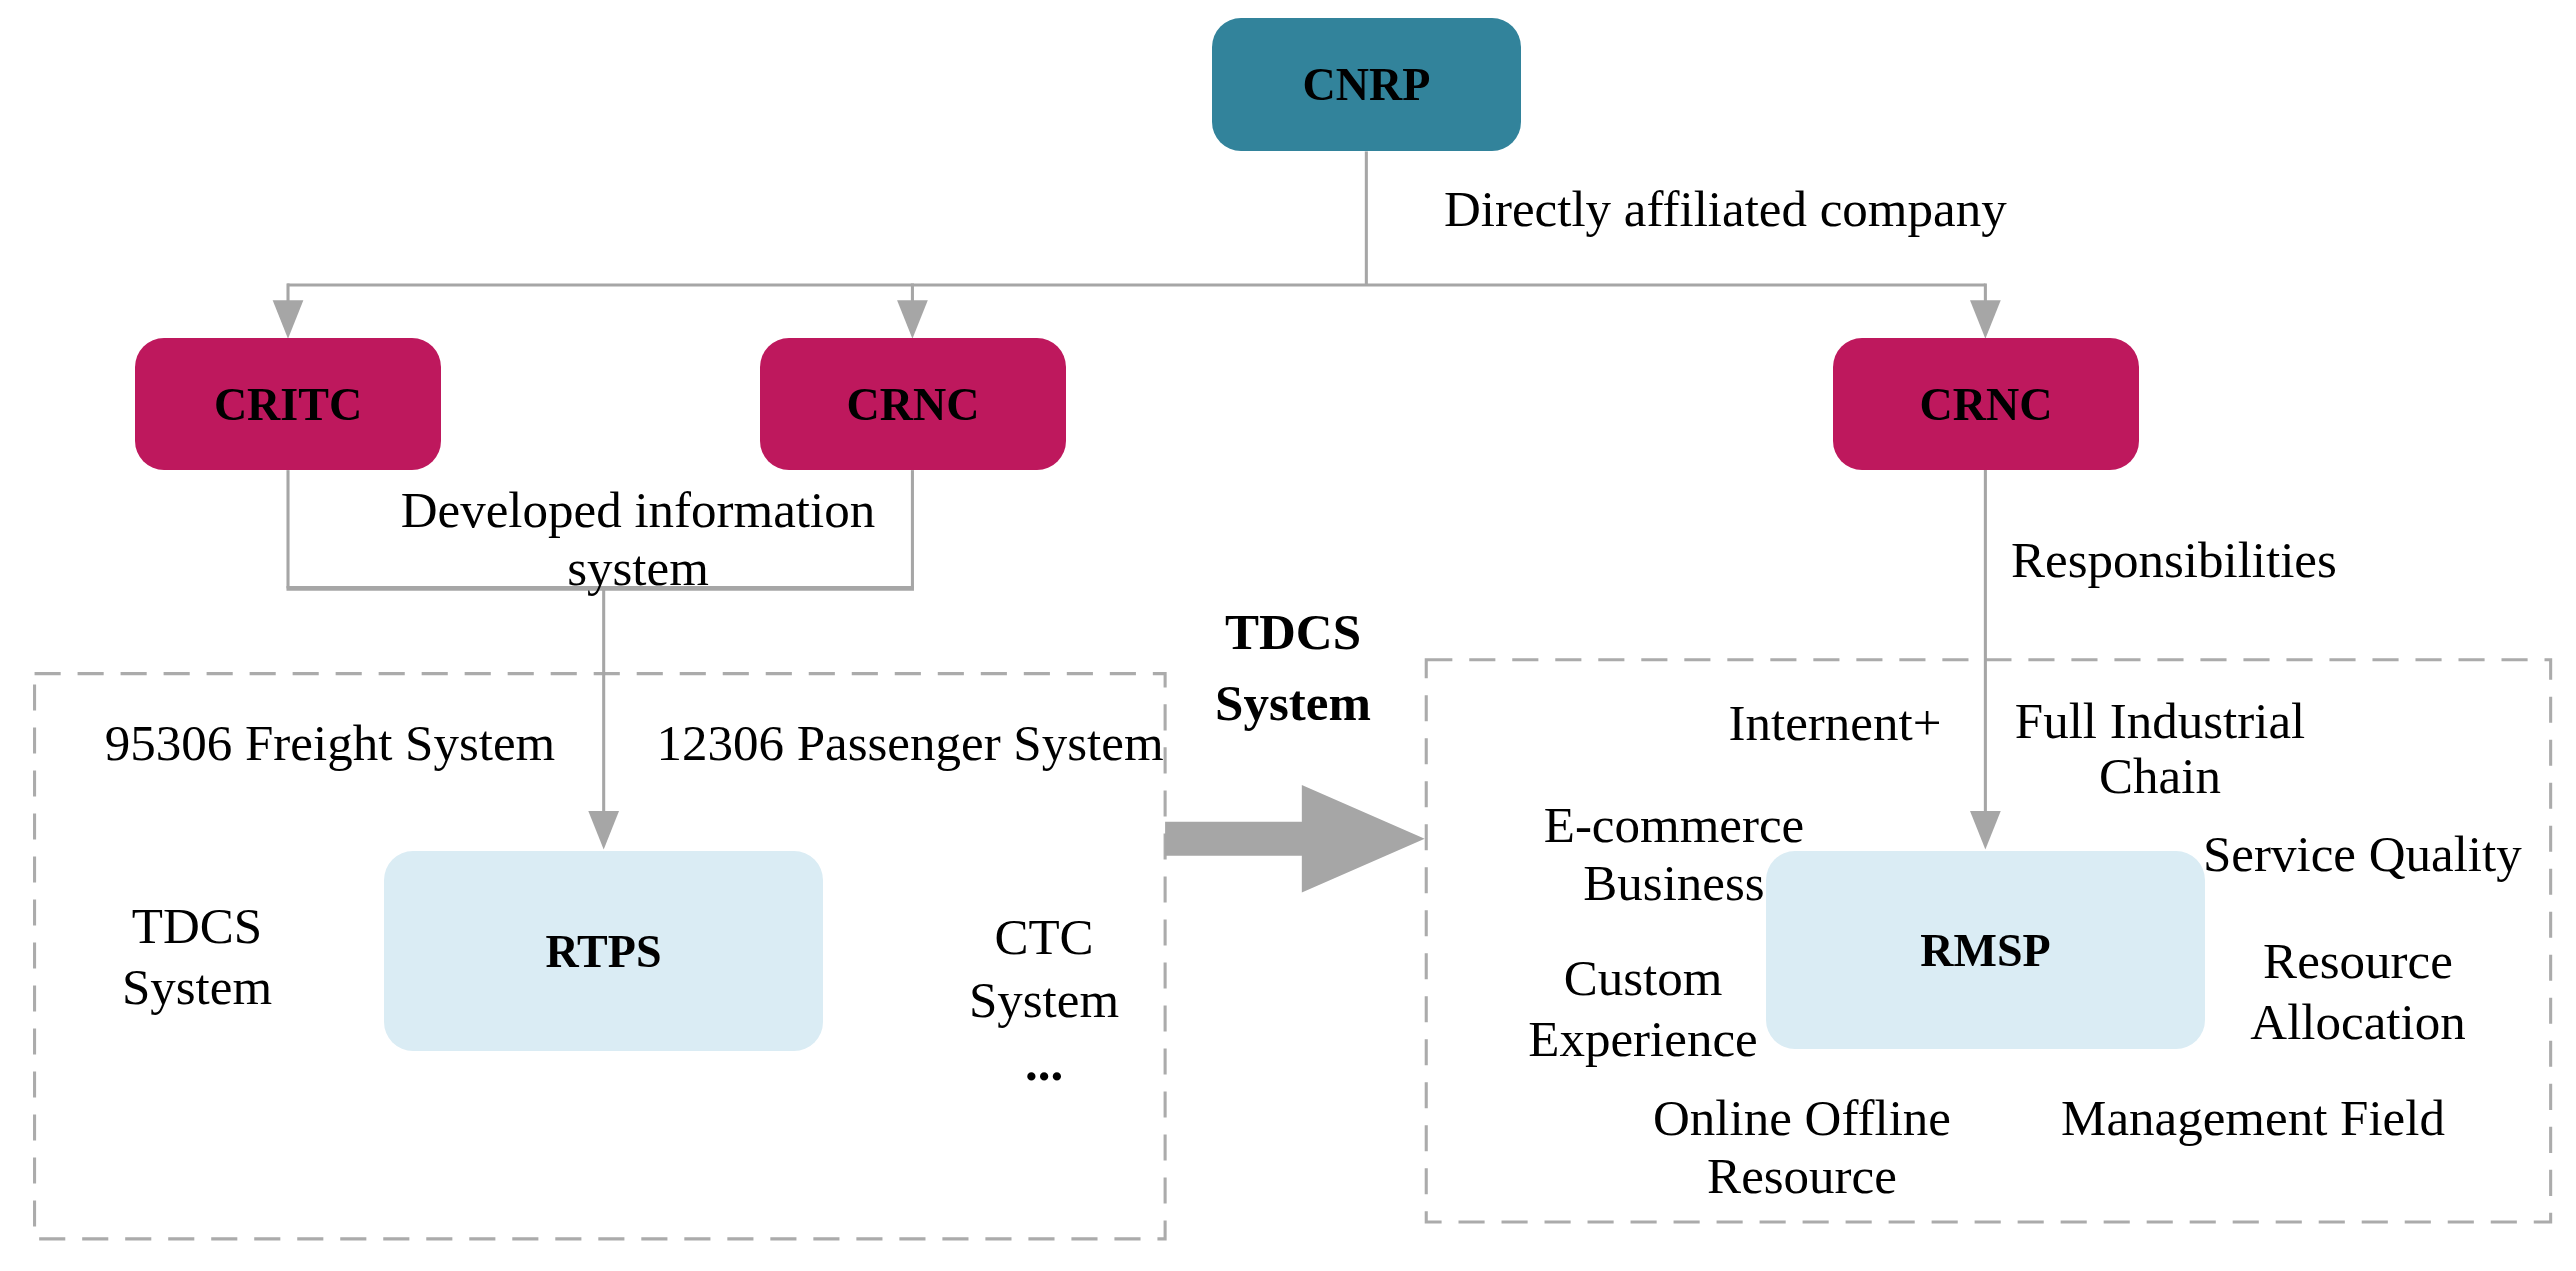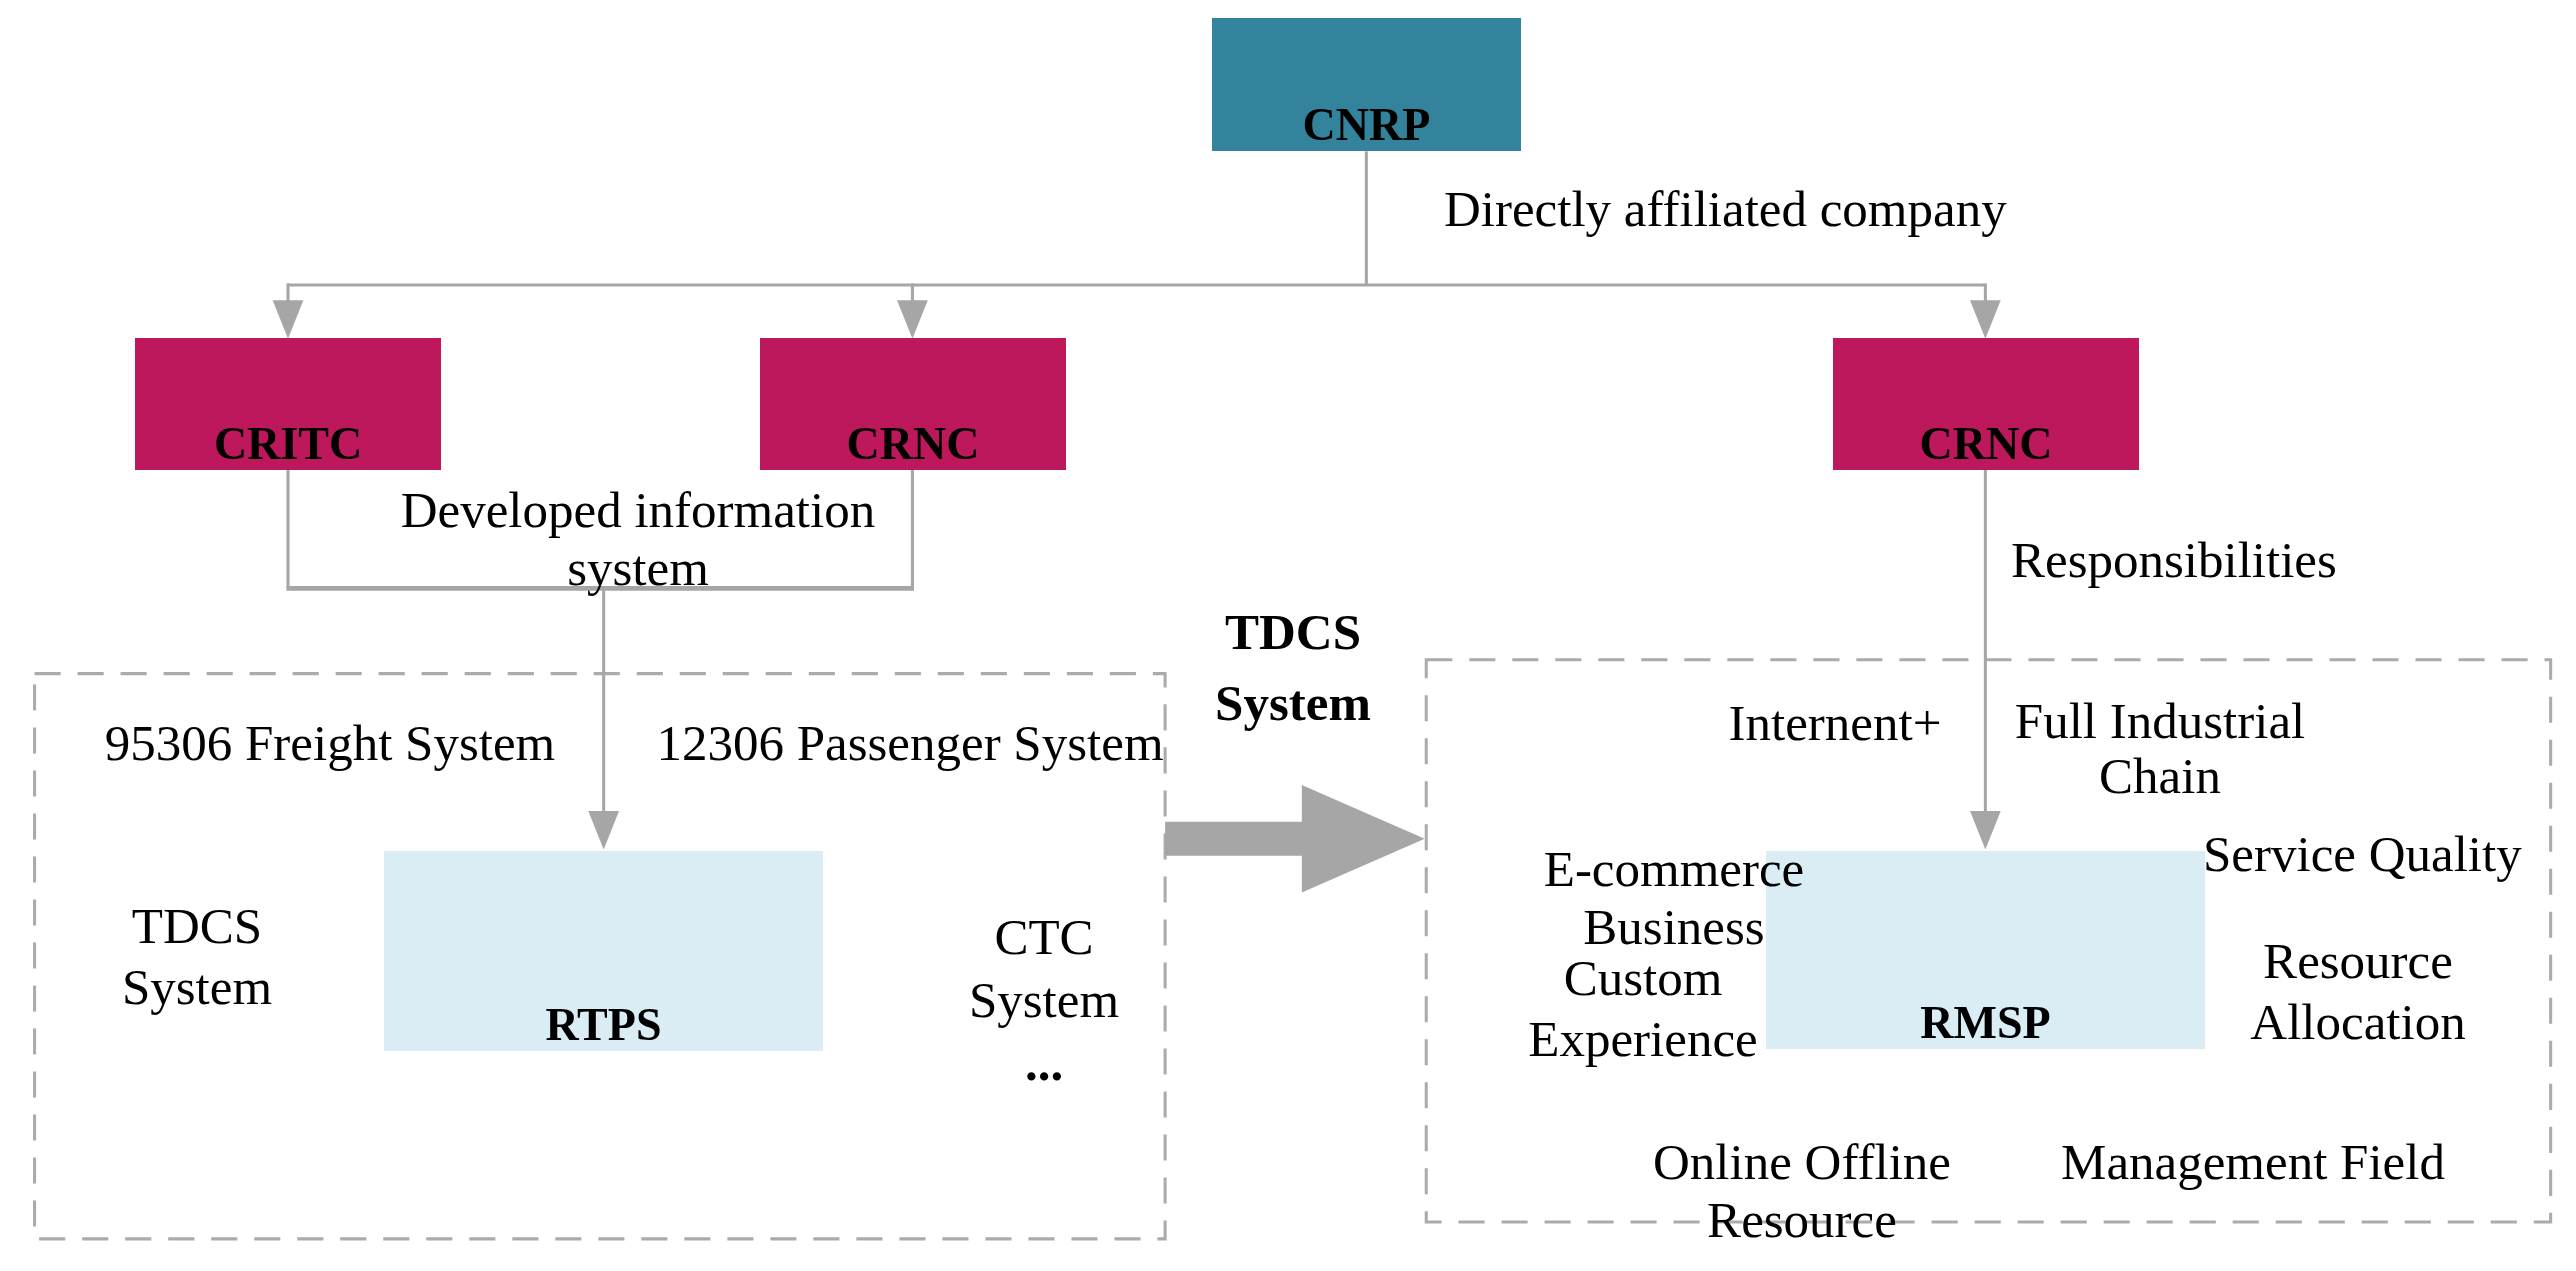--- a/index.html
+++ b/index.html
@@ -20,38 +20,39 @@
   }
   .ln   { stroke: #A6A6A6; stroke-width: 4; fill: none; }
   .ln2  { stroke: #A6A6A6; stroke-width: 6; fill: none; }
   .tri  { fill: #A6A6A6; }
   .bigarrow { fill: #A6A6A6; }
   .dash { fill: none; stroke: #ABABAB; stroke-width: 4; stroke-dasharray: 34 22; }
 
   .box {
     position: absolute;
     display: flex;
-    align-items: flex-end;
+    align-items: center;
     justify-content: center;
     font-weight: bold;
     font-size: 46px;
+    border-radius: 29px;
   }
   .box-root    { background: #32839B; }
   .box-company { background: #be185d; }
   .box-system  { background: #DAECF4; }
 
   .lbl {
     position: absolute;
     font-size: 51px;
     line-height: 58px;
     text-align: center;
   }
   .nowrap { white-space: nowrap; }
   .lh72 { line-height: 55px; }
-  .lh75 { line-height: 58px; margin-top: 44px; }
+  .lh75 { line-height: 58px; }
   .lh80 { line-height: 61px; }
   .lh82 { line-height: 63px; }
   .transition {
     font-weight: bold;
     font-size: 51px;
     line-height: 71px;
   }
 </style>
 </head>
 <body>

